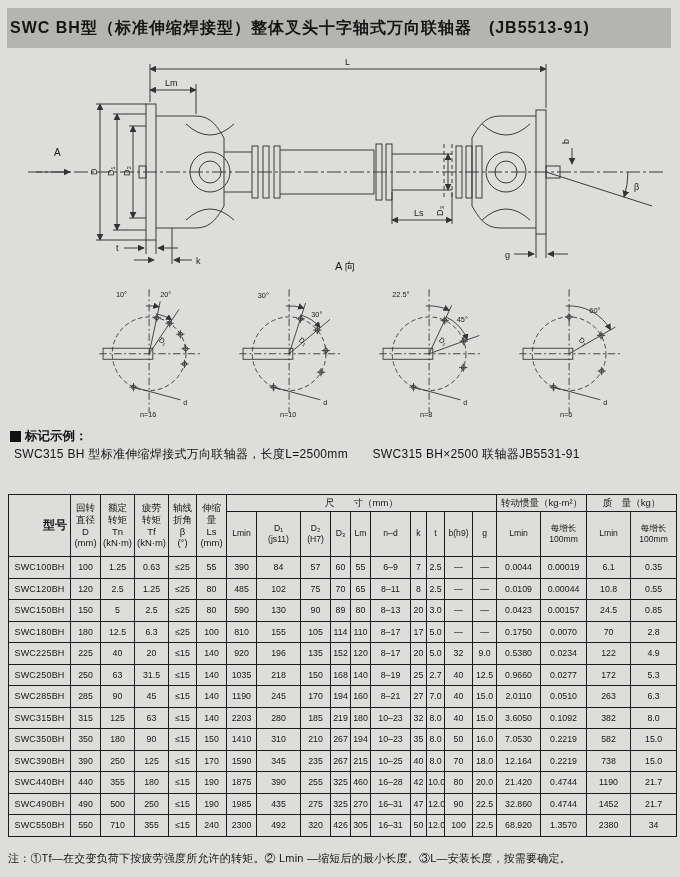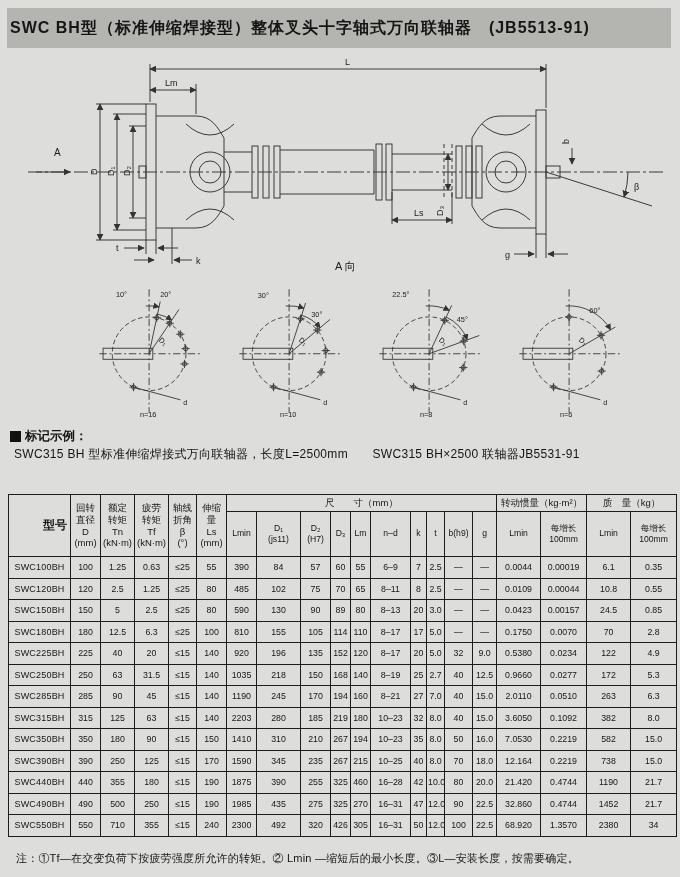--- a/index.html
+++ b/index.html
@@ -18,21 +18,21 @@
   .tabletitle{position:absolute;left:8px;top:461px;font-size:15.5px;font-weight:bold;letter-spacing:.5px;margin-top:40px;}
   table{position:absolute;left:8px;top:494px;width:664px;border-collapse:collapse;
         table-layout:fixed;background:#dddddb;}
   th,td{border:1px solid #1c1c1c;text-align:center;vertical-align:middle;
         padding:0 1px;font-weight:normal;white-space:pre-line;overflow:hidden;}
   thead tr.group th{height:16px;font-size:9.5px;}
   thead tr.sub th{height:44px;font-size:8.6px;line-height:1.3;}
   thead th.param{font-size:8.6px;line-height:1.25;}
   tbody td{height:20.5px;font-size:8.8px;}
   tbody td.model{font-size:9px;letter-spacing:.2px;}
-  .note{position:absolute;left:16px;top:851px;font-size:11px;letter-spacing:.2px;}
+  .note{position:absolute;left:8px;top:851px;font-size:11px;letter-spacing:.2px;}
   svg text{fill:#1c1c1c;}
 </style>
 </head>
 <body>
 
 <div class="titlebar">
   <span>SWC BH型（标准伸缩焊接型）整体叉头十字轴式万向联轴器　(JB5513-91)</span>
 </div>
 
 <svg class="drawing" viewBox="0 0 680 222">

